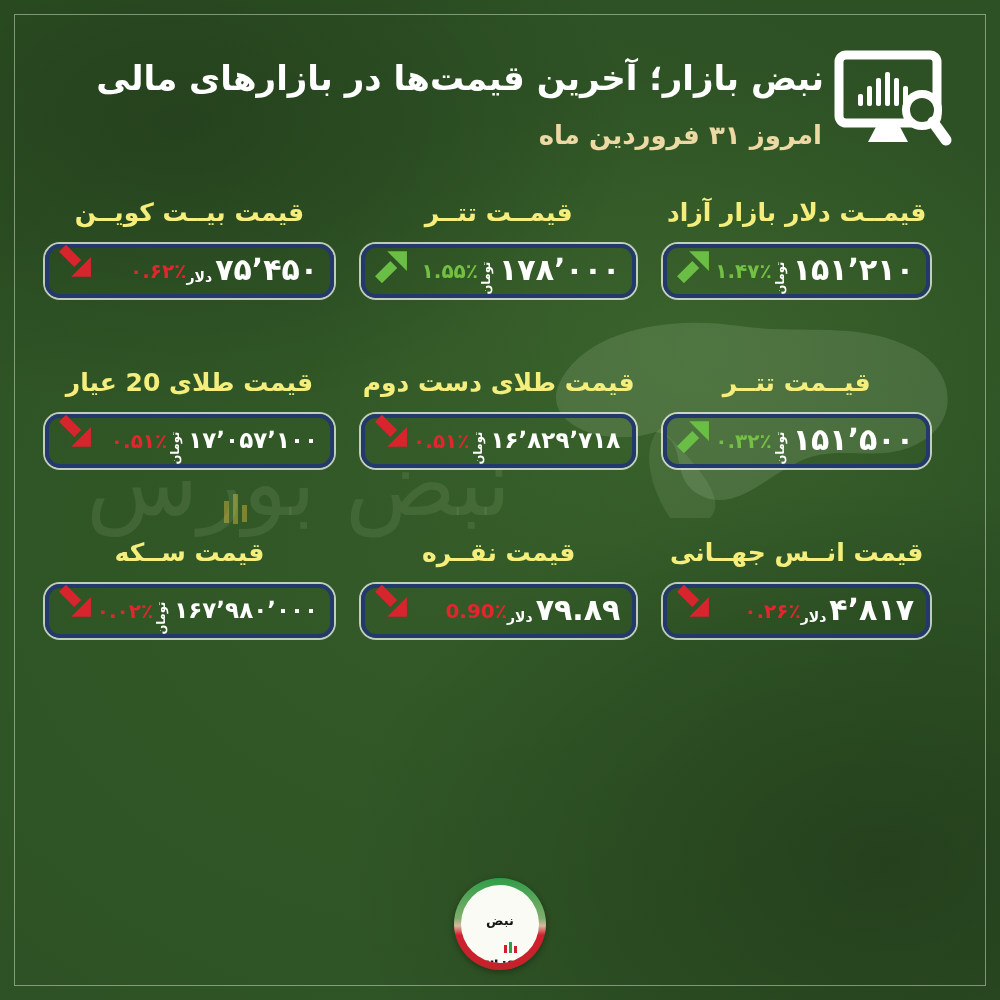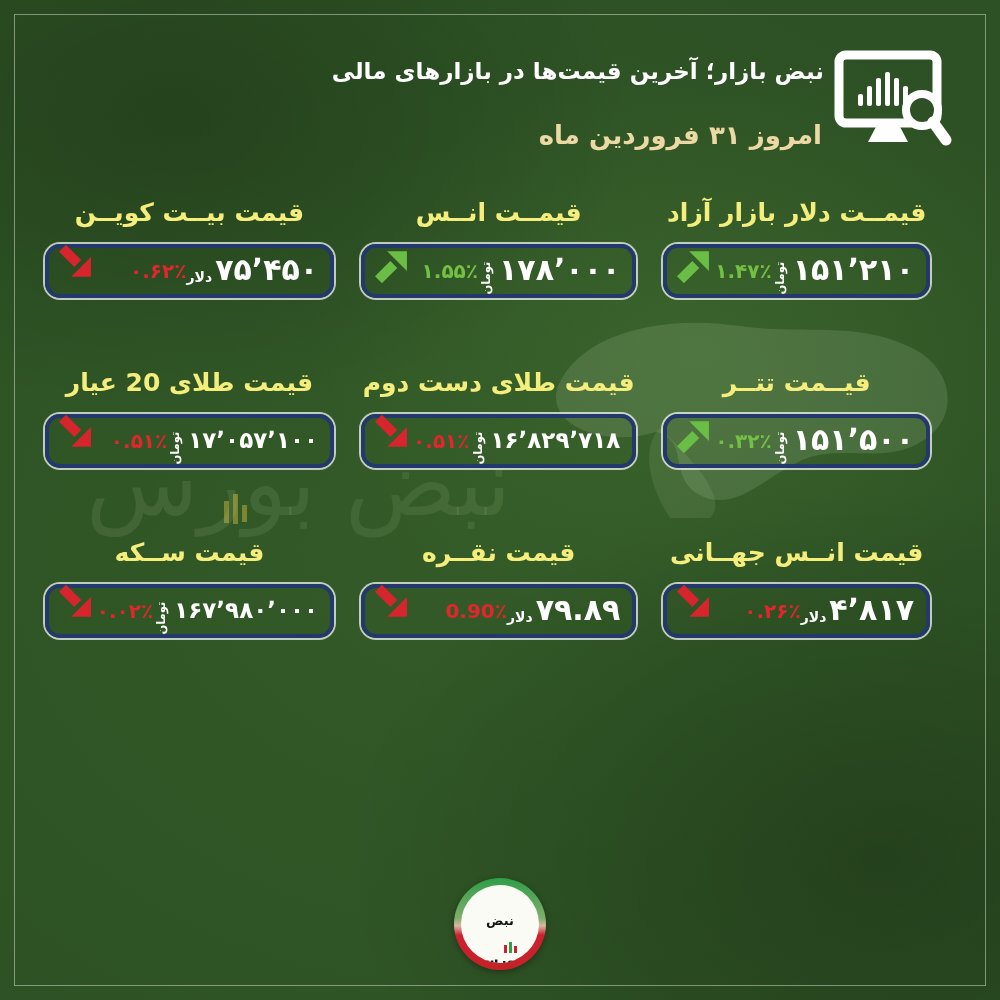--- a/index.html
+++ b/index.html
@@ -17,21 +17,21 @@
 
   
   .wm-bull{position:absolute;left:540px;top:308px;width:440px;height:215px;}
   .wm-text{position:absolute;left:86px;top:430px;font-size:92px;font-weight:normal;
     color:rgba(216,233,190,.10);white-space:nowrap;direction:rtl;}
   .wm-candles{position:absolute;left:224px;top:494px;width:28px;height:34px;}
 
   
   .brand-icon{position:absolute;top:46px;right:44px;width:124px;height:108px;}
   .title{position:absolute;top:58px;right:176px;left:68px;text-align:right;direction:rtl;
-    color:#ffffff;font-size:23px;font-weight:bold;white-space:nowrap;letter-spacing:-.5px;}
+    color:#ffffff;font-size:34px;font-weight:bold;white-space:nowrap;letter-spacing:-.5px;}
   .subtitle{position:absolute;top:120px;right:178px;text-align:right;direction:rtl;
     color:#ecd9a4;font-size:26px;font-weight:bold;white-space:nowrap;}
 
   
   .grid{position:absolute;top:198px;left:70px;right:70px;display:grid;
     grid-template-columns:repeat(3,1fr);column-gap:27px;row-gap:44px;direction:rtl;}
   .card{height:126px;display:flex;flex-direction:column;}
   .card-title{text-align:center;color:#f5ee7c;font-weight:bold;font-size:25px;
     margin-bottom:17px;white-space:nowrap;}
   .price-box{height:46px;border:4px solid #24396b;border-radius:15px;
@@ -110,21 +110,21 @@
         <span class="arrow">
           <svg viewBox="0 0 32 32">
               <line x1="5" y1="29" x2="19" y2="15" stroke="#6abe45" stroke-width="9"></line>
               <polygon points="13,3 31,3 31,21" fill="#6abe45"></polygon>
             </svg>
         </span>
       </div>
     </div>
 
     <div class="card">
-      <div class="card-title">قیمــت انــس</div>
+      <div class="card-title">قیمــت تتــر</div>
       <div class="price-box up">
         <span class="value">۱۷۸٬۰۰۰</span>
         <span class="unit-v">تومان</span>
         <span class="pct">۱.۵۵٪</span>
         <span class="arrow">
           <svg viewBox="0 0 32 32">
               <line x1="5" y1="29" x2="19" y2="15" stroke="#6abe45" stroke-width="9"></line>
               <polygon points="13,3 31,3 31,21" fill="#6abe45"></polygon>
             </svg>
         </span>

